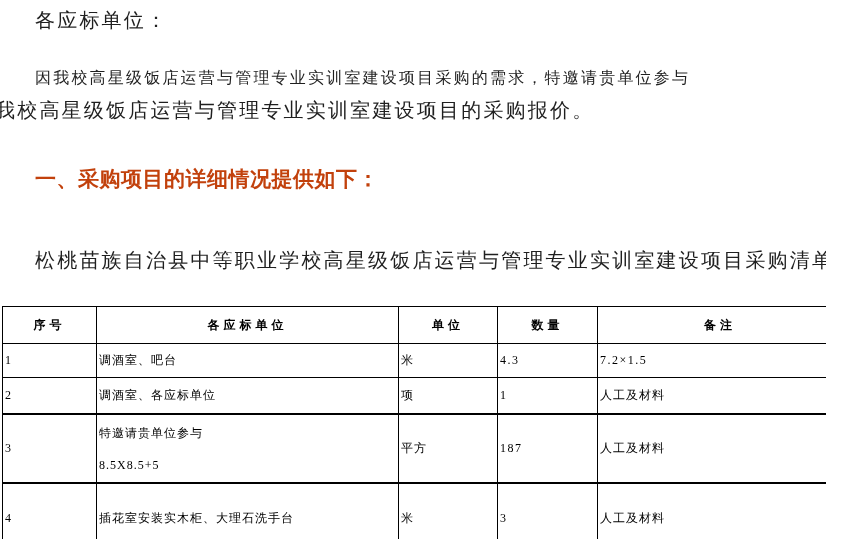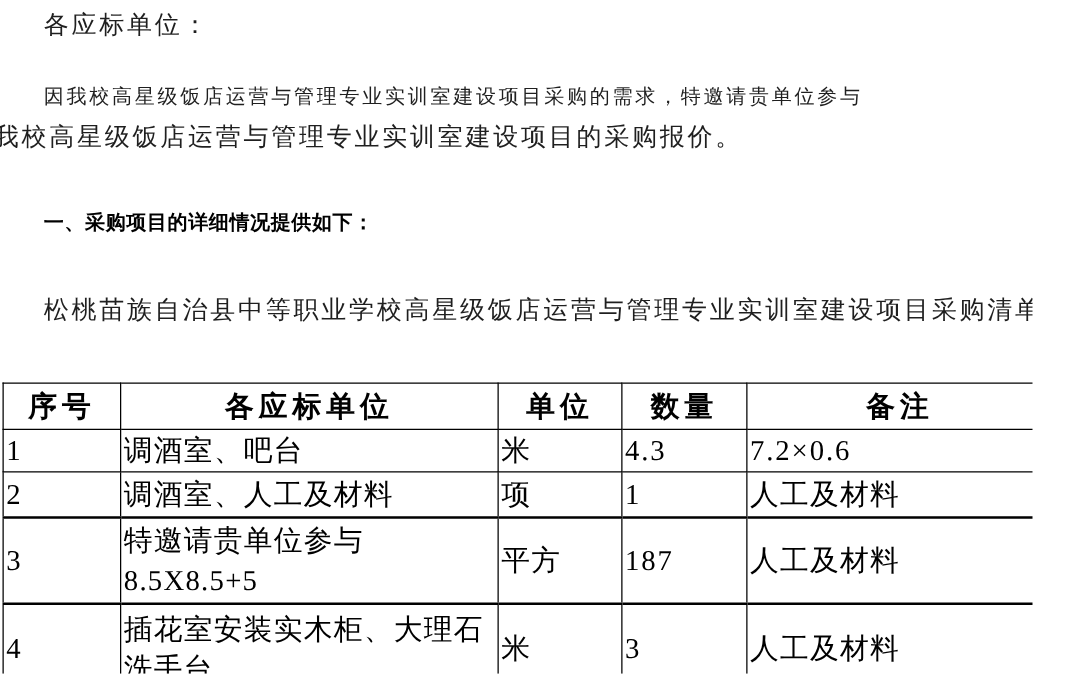--- a/index.html
+++ b/index.html
@@ -9,38 +9,38 @@
     height: 539px;
     background: #ffffff;
     overflow: hidden;
     color: #1f1f1f;
     font-family: "Liberation Sans", "DejaVu Sans", sans-serif;
   }
   .t { position: absolute; white-space: nowrap; }
   .greeting   { top: 8px;   left: 35px;  font-size: 20px; line-height: 24px; letter-spacing: 2.2px; }
   .para-line1 { top: 66px;  left: 35px;  font-size: 16px; line-height: 24px; letter-spacing: 2.2px; }
   .para-line2 { top: 98px;  left: -5px;  font-size: 20px; line-height: 24px; letter-spacing: 2.2px; }
-  .heading    { top: 166px; left: 35px;  font-size: 16px; line-height: 25px; letter-spacing: 0.5px;
-                font-weight: bold; color: #000000; }
-  .subtitle   { top: 236px; left: 35px;  font-size: 20px; line-height: 24px; letter-spacing: 2.2px; }
+  .heading    { top: 166px; left: 35px;  font-size: 21px; line-height: 25px; letter-spacing: 0.5px;
+                font-weight: bold; color: #c2410c; }
+  .subtitle   { top: 248px; left: 35px;  font-size: 20px; line-height: 24px; letter-spacing: 2.2px; }
 
   table.ptable {
     position: absolute;
     top: 306px;
     left: 2px;
     width: 840px;
     border-collapse: collapse;
     table-layout: fixed;
     font-family: "Liberation Serif", "DejaVu Serif", serif;
     color: #000000;
   }
   .ptable th, .ptable td {
     border: 1px solid #000000;
     vertical-align: middle;
-    font-size: 23px;
+    font-size: 12px;
     letter-spacing: 1px;
     padding: 0 2px;
     overflow: hidden;
   }
   .ptable th { font-weight: bold; letter-spacing: 4px; height: 36px; }
   .ptable tr.r1 td { height: 33px; }
   .ptable tr.r2 td { height: 35px; }
   .ptable tr.r3 td { height: 67px; border-top-width: 2px; border-bottom-width: 2px; }
   .ptable tr.r4 td { height: 69px; }
   .ptable td.num { letter-spacing: 1.5px; }
@@ -76,25 +76,25 @@
         <th>数量</th>
         <th>备注</th>
       </tr>
     </thead>
     <tbody>
       <tr class="r1">
         <td class="num">1</td>
         <td>调酒室、吧台</td>
         <td>米</td>
         <td class="num">4.3</td>
-        <td class="num">7.2×0.6</td>
+        <td class="num">7.2×1.5</td>
       </tr>
       <tr class="r2">
         <td class="num">2</td>
-        <td>调酒室、人工及材料</td>
+        <td>调酒室、各应标单位</td>
         <td>项</td>
         <td class="num">1</td>
         <td>人工及材料</td>
       </tr>
       <tr class="r3">
         <td class="num">3</td>
         <td class="cell-2line">
           <div>特邀请贵单位参与</div>
           <div>8.5X8.5+5</div>
         </td>

